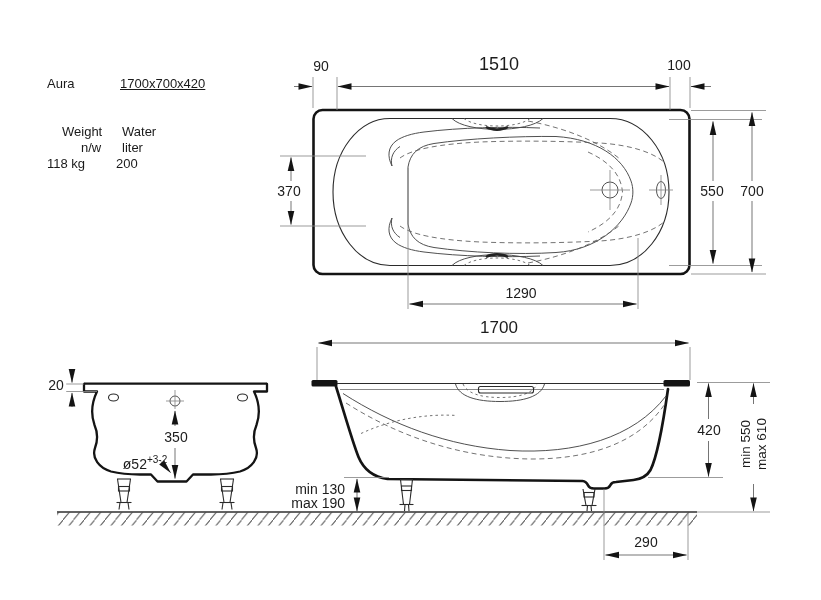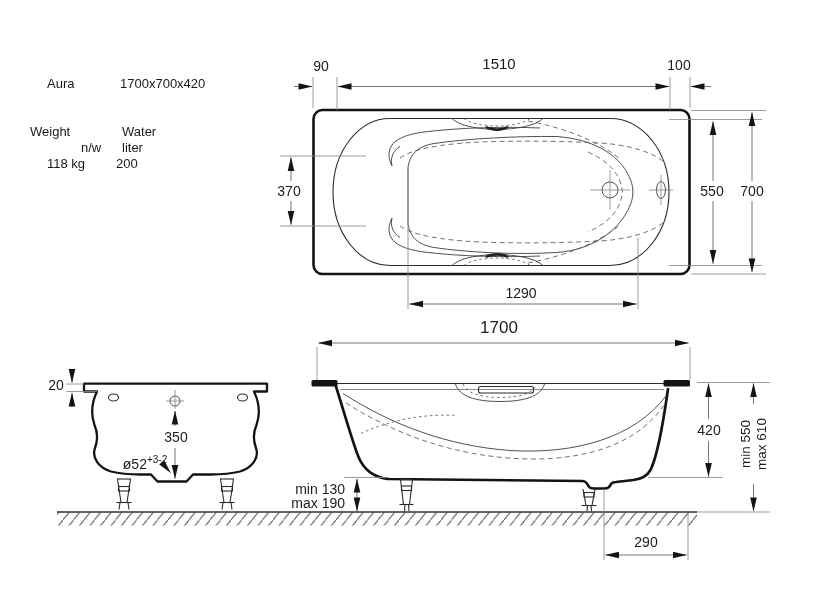--- a/index.html
+++ b/index.html
@@ -222,31 +222,31 @@
     <line x1="753.5" y1="383.5" x2="753.5" y2="404" class="s-dim" marker-start="url(#mS)"></line>
     <line x1="753.5" y1="484" x2="753.5" y2="511" class="s-dim" marker-end="url(#mE)"></line>
 
     <line x1="604" y1="489" x2="604" y2="560" class="s-thin"></line>
     <line x1="688" y1="513" x2="688" y2="560" class="s-thin"></line>
     <line x1="605.5" y1="555" x2="686.5" y2="555" class="s-dim" marker-start="url(#mS)" marker-end="url(#mE)"></line>
   </g>
 </svg>
 
 <div class="info" style="left:47px;top:76px;font-weight:400;">Aura</div>
-<div class="info" style="left:120px;top:76px;">1700x700x420</div>
-
-<div class="info" style="left:30px;top:124px;">Weight</div>
+<div class="info" style="left:120px;top:76px;text-decoration:underline;">1700x700x420</div>
+
+<div class="info" style="left:62px;top:124px;">Weight</div>
 <div class="info" style="left:47px;top:140px;margin-left:34px;">n/w</div>
 <div class="info" style="left:47px;top:156px;">118 kg</div>
 <div class="info" style="left:122px;top:124px;">Water</div>
 <div class="info" style="left:122px;top:140px;">liter</div>
 <div class="info" style="left:116px;top:156px;">200</div>
 
 <div class="lbl" style="left:321px;top:66px;">90</div>
-<div class="lbl" style="left:499px;top:64px;font-size:15px;">1510</div>
+<div class="lbl" style="left:499px;top:64px;font-size:18px;">1510</div>
 <div class="lbl" style="left:679px;top:65px;">100</div>
 <div class="lbl" style="left:289px;top:191px;">370</div>
 <div class="lbl" style="left:712px;top:191px;">550</div>
 <div class="lbl" style="left:752px;top:191px;">700</div>
 <div class="lbl" style="left:521px;top:293px;">1290</div>
 <div class="lbl" style="left:499px;top:328px;font-size:17px;">1700</div>
 
 <div class="lbl" style="left:56px;top:385px;">20</div>
 <div class="lbl" style="left:176px;top:437px;">350</div>
 <div class="lbl nobg dia" style="left:145px;top:463px;"><span>ø52</span><sup>+3-2</sup></div>

